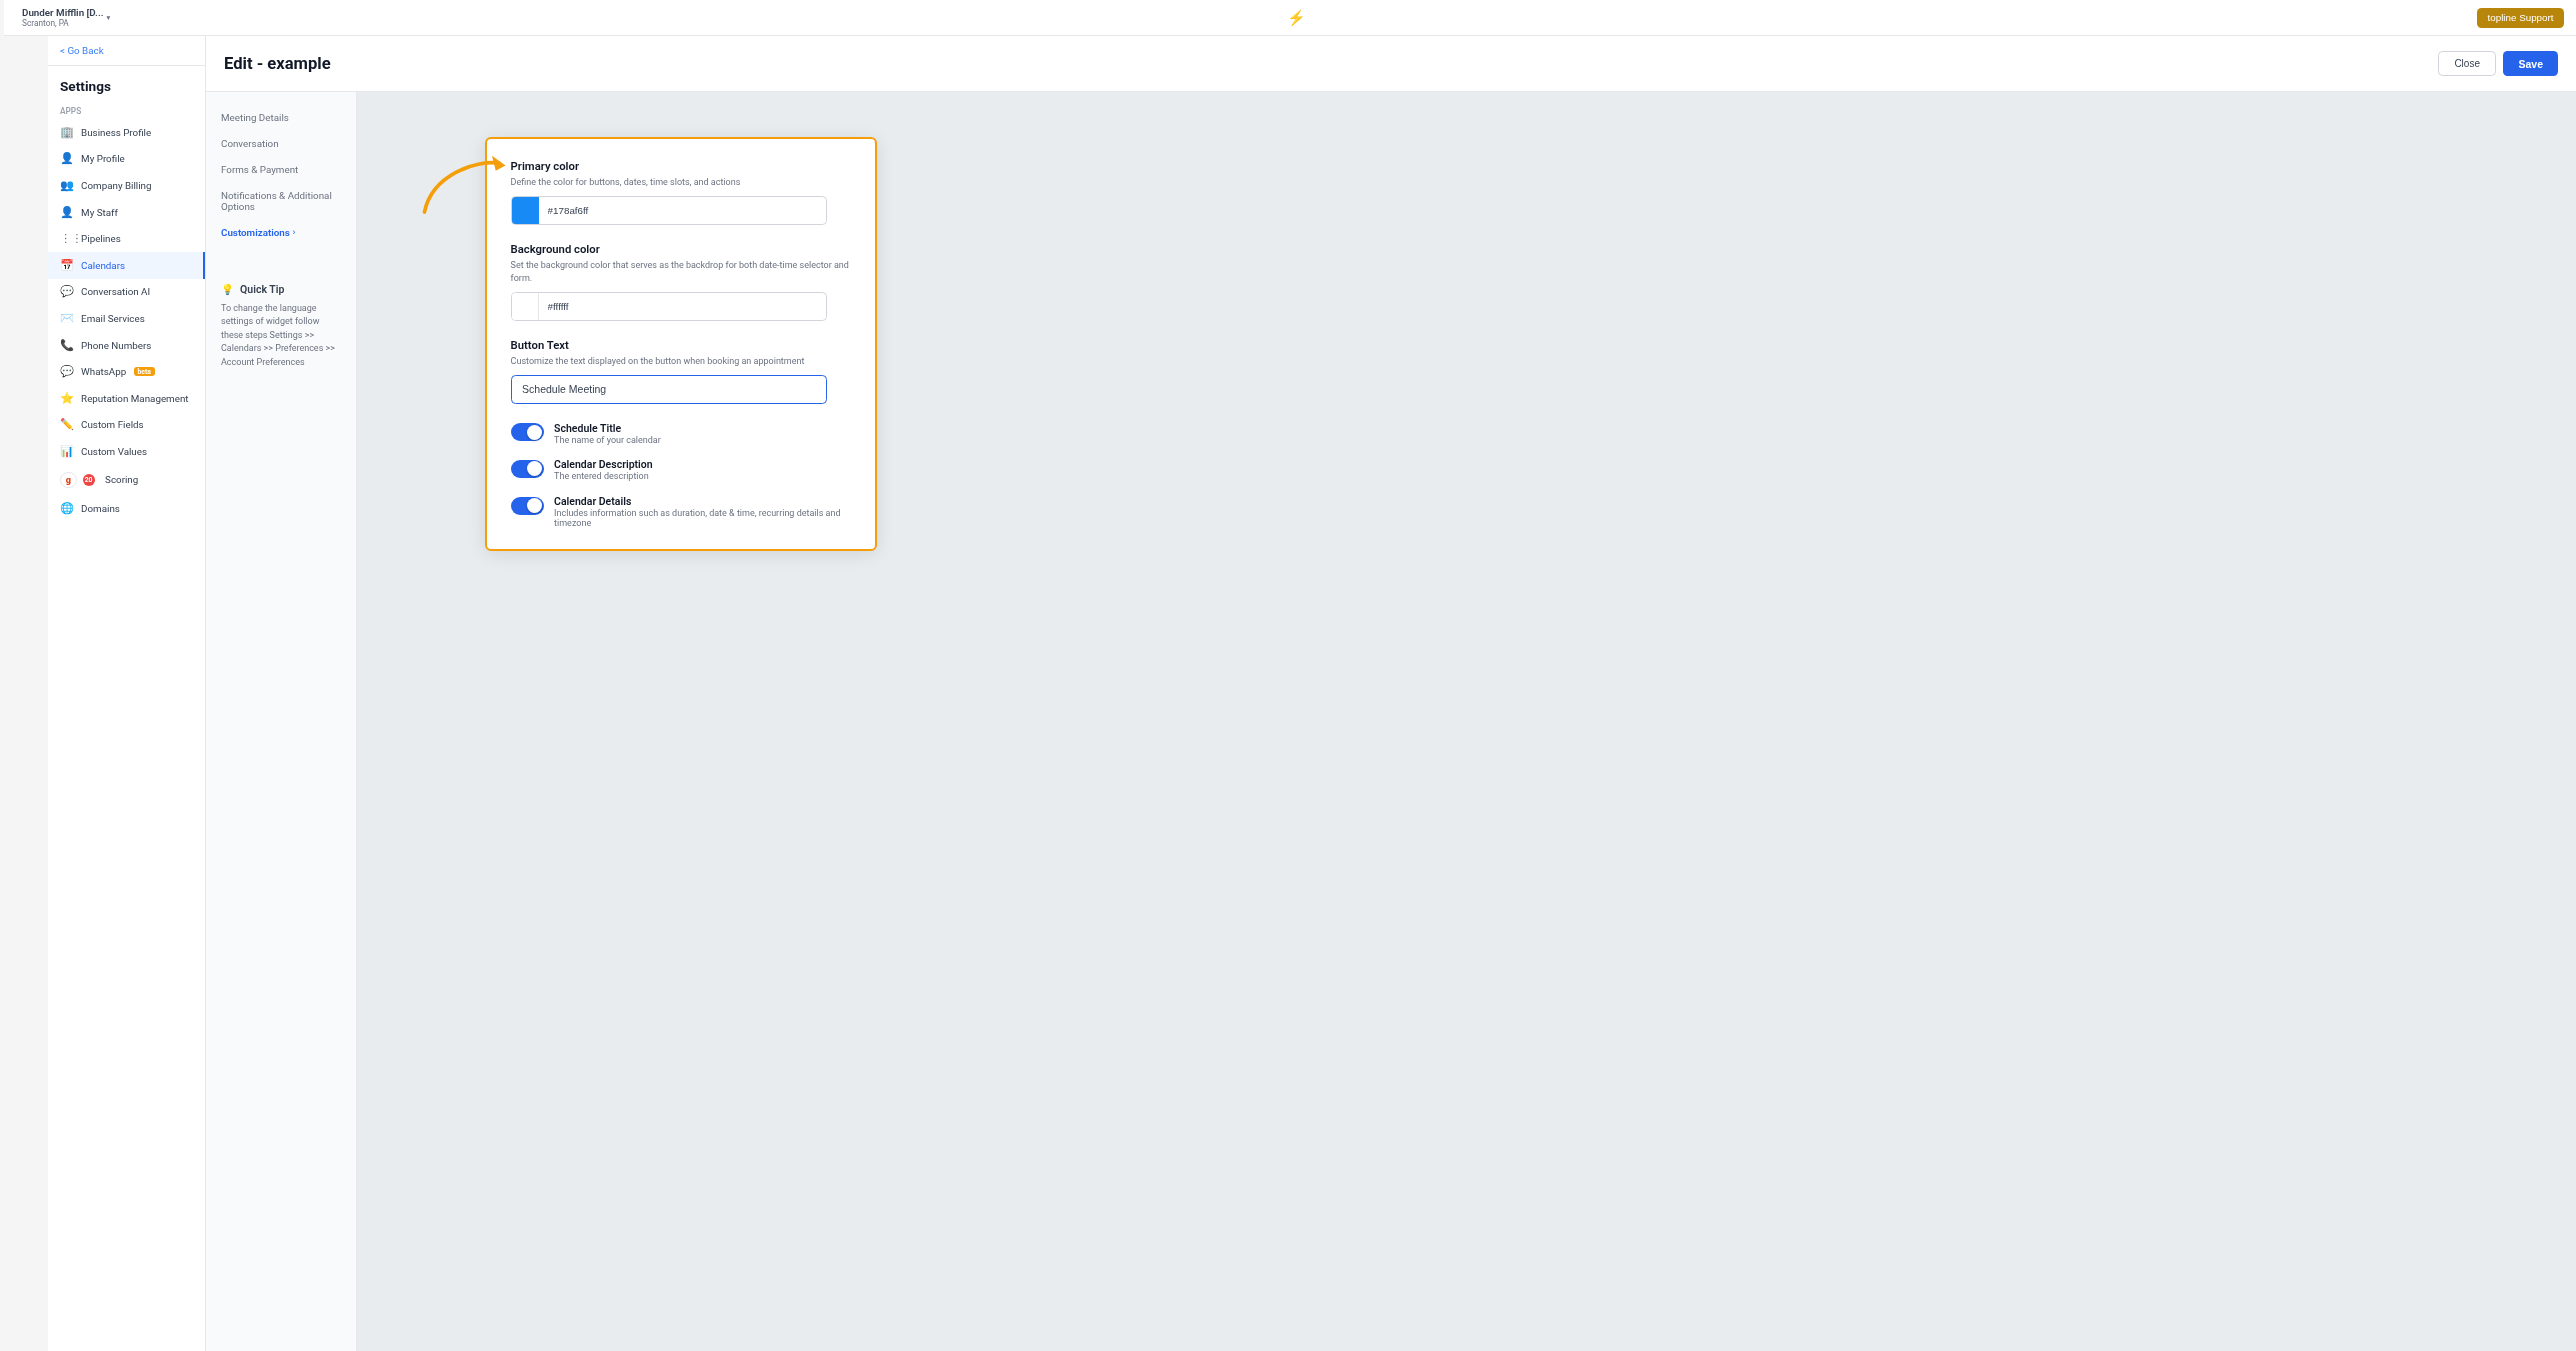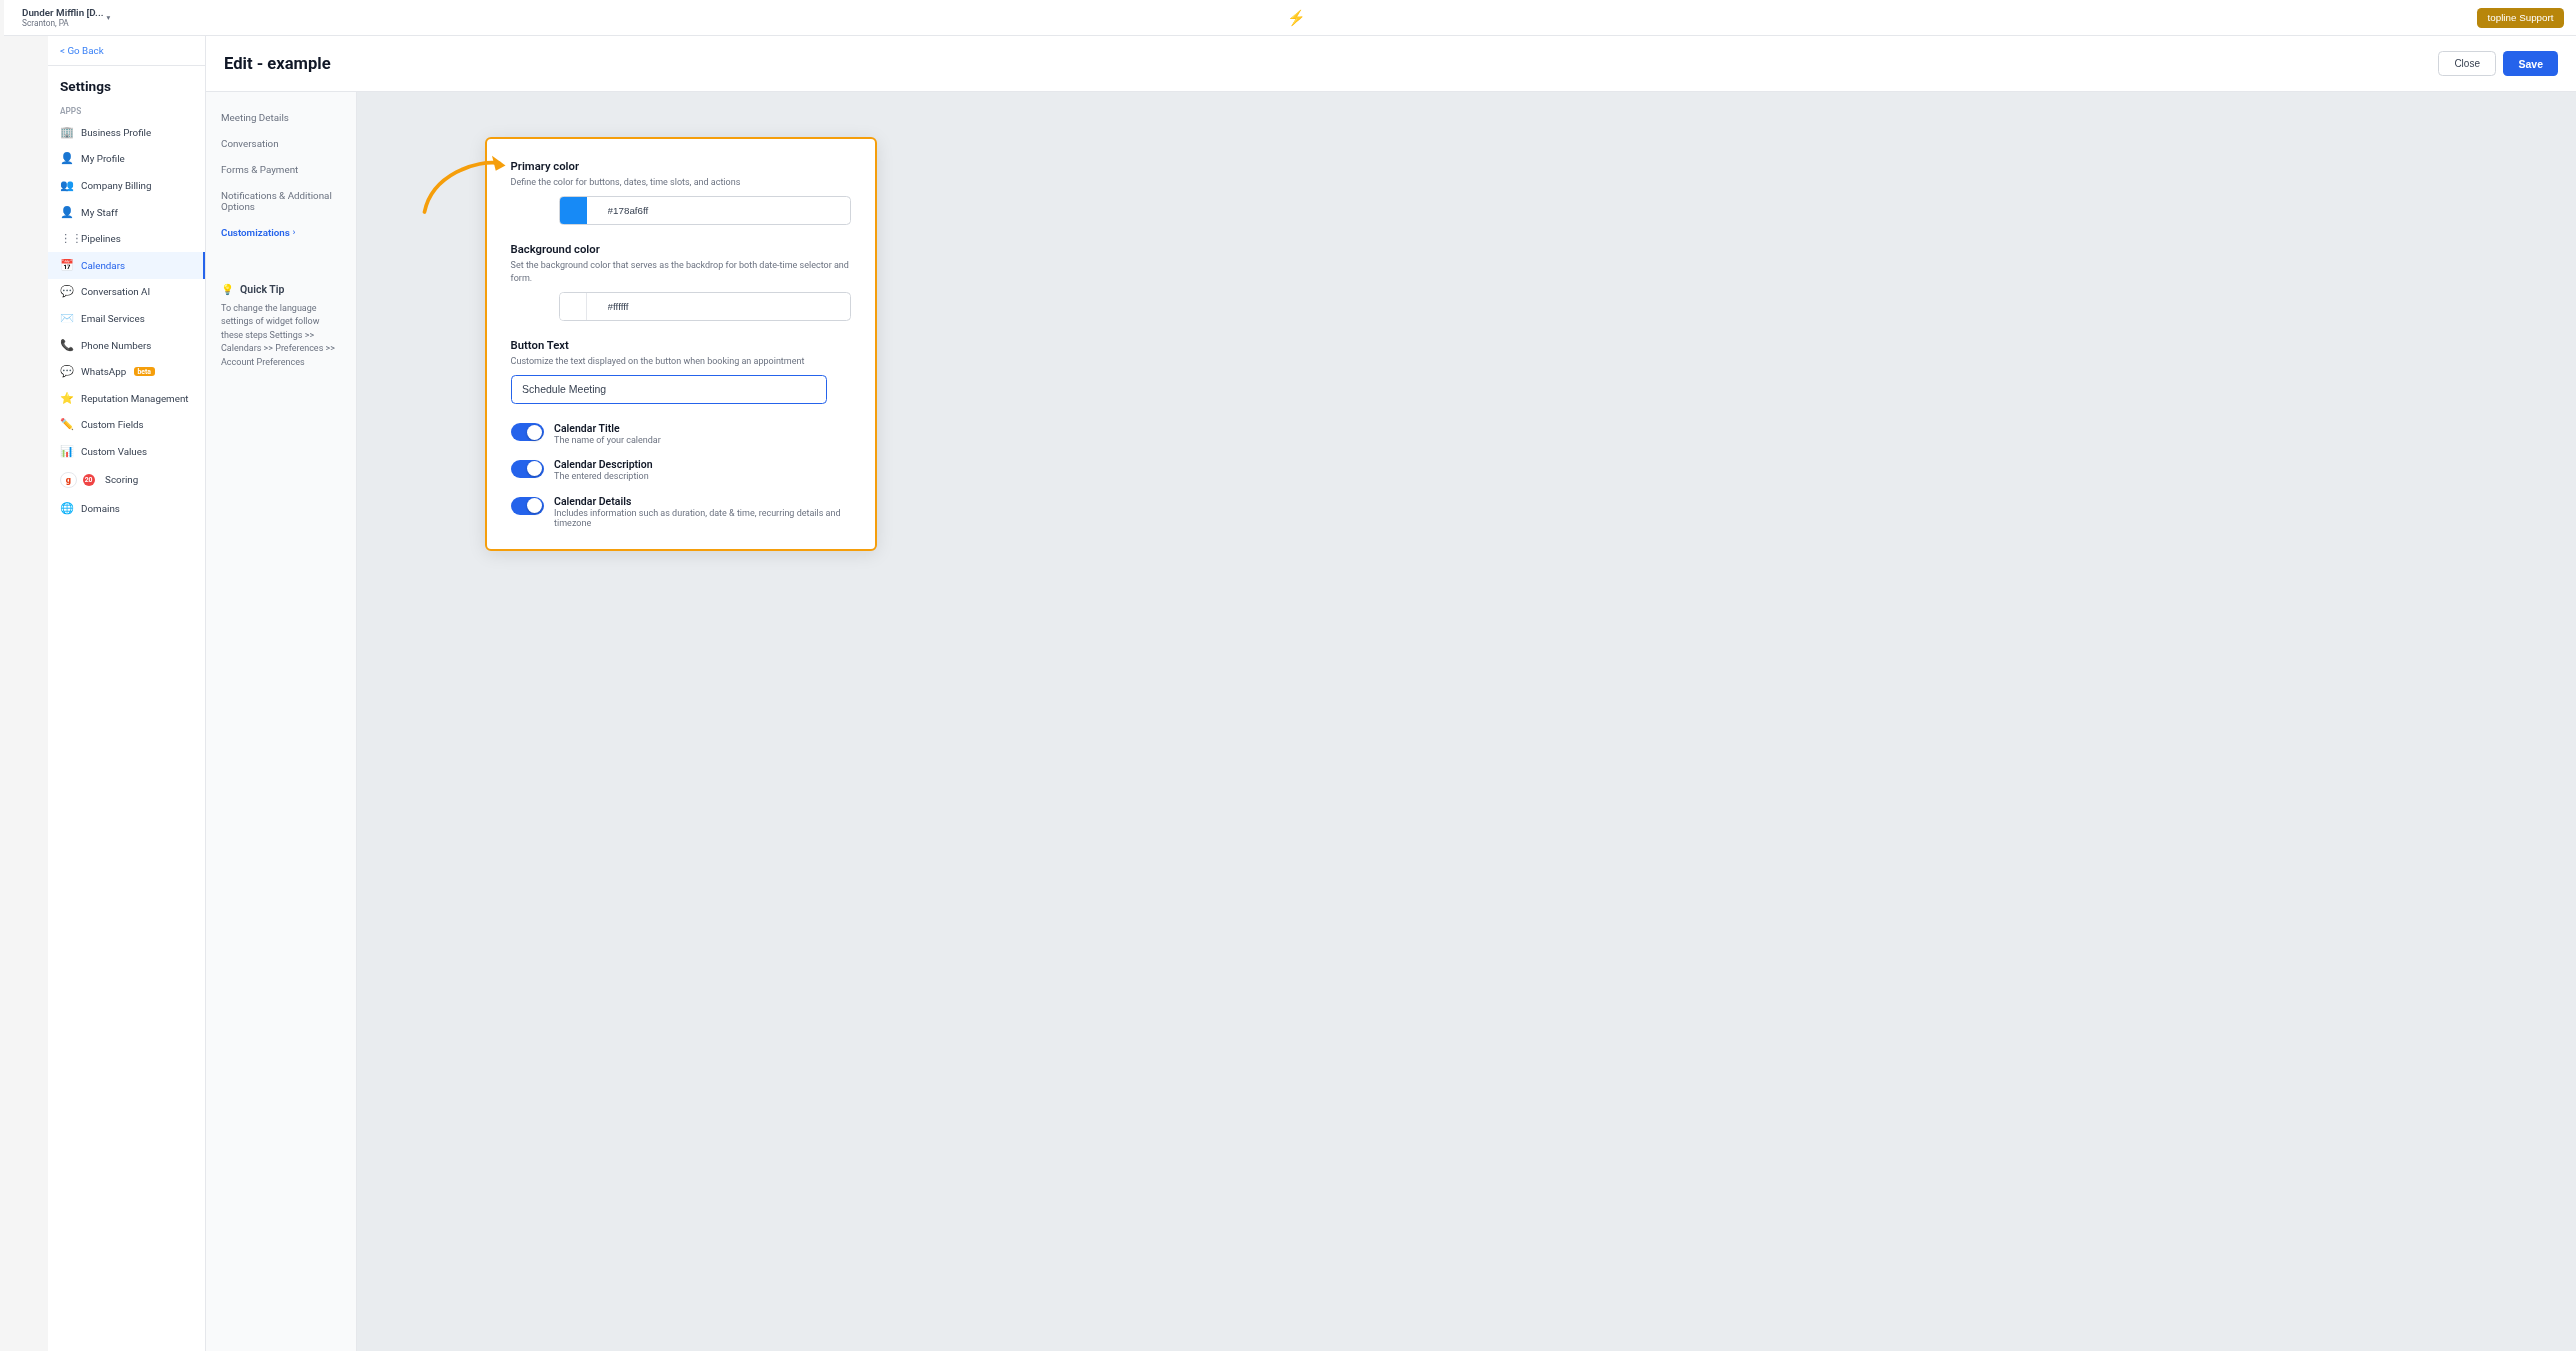--- a/index.html
+++ b/index.html
@@ -197,25 +197,24 @@
     .form-label {
       font-size: 11.3px; font-weight: 600; color: #111827;
       margin-bottom: 3px;
     }
     .form-desc {
       font-size: 9px; color: #6b7280; margin-bottom: 7.5px; line-height: 1.4;
     }
 
     
     .color-input-row {
-      display: flex; align-items: center; gap: 12px;
+      display: flex; align-items: center; gap: 0;
       border: 0.8px solid #d1d5db; border-radius: 4.5px;
       overflow: hidden; background: #fff;
       max-width: 316px;
-      margin-left: 48px;
     }
     .color-swatch {
       width: 27px; height: 27px;
       flex-shrink: 0;
       cursor: pointer;
     }
     .color-swatch.blue { background: #178af6; }
     .color-swatch.white { background: #fff; border-right: 0.8px solid #e5e7eb; }
     .color-text-input {
       flex: 1; border: none; outline: none;
@@ -424,21 +423,21 @@
           <div class="form-section">
             <div class="form-label">Button Text</div>
             <div class="form-desc">Customize the text displayed on the button when booking an appointment</div>
             <input class="text-input-field" type="text" value="Schedule Meeting" style="">
           </div>
 
           <div class="form-section">
             <div class="toggle-row">
               <div class="toggle"></div>
               <div class="toggle-label-group">
-                <div class="toggle-title">Calendar Title</div>
+                <div class="toggle-title">Schedule Title</div>
                 <div class="toggle-desc">The name of your calendar</div>
               </div>
             </div>
             <div class="toggle-row">
               <div class="toggle"></div>
               <div class="toggle-label-group">
                 <div class="toggle-title">Calendar Description</div>
                 <div class="toggle-desc">The entered description</div>
               </div>
             </div>

